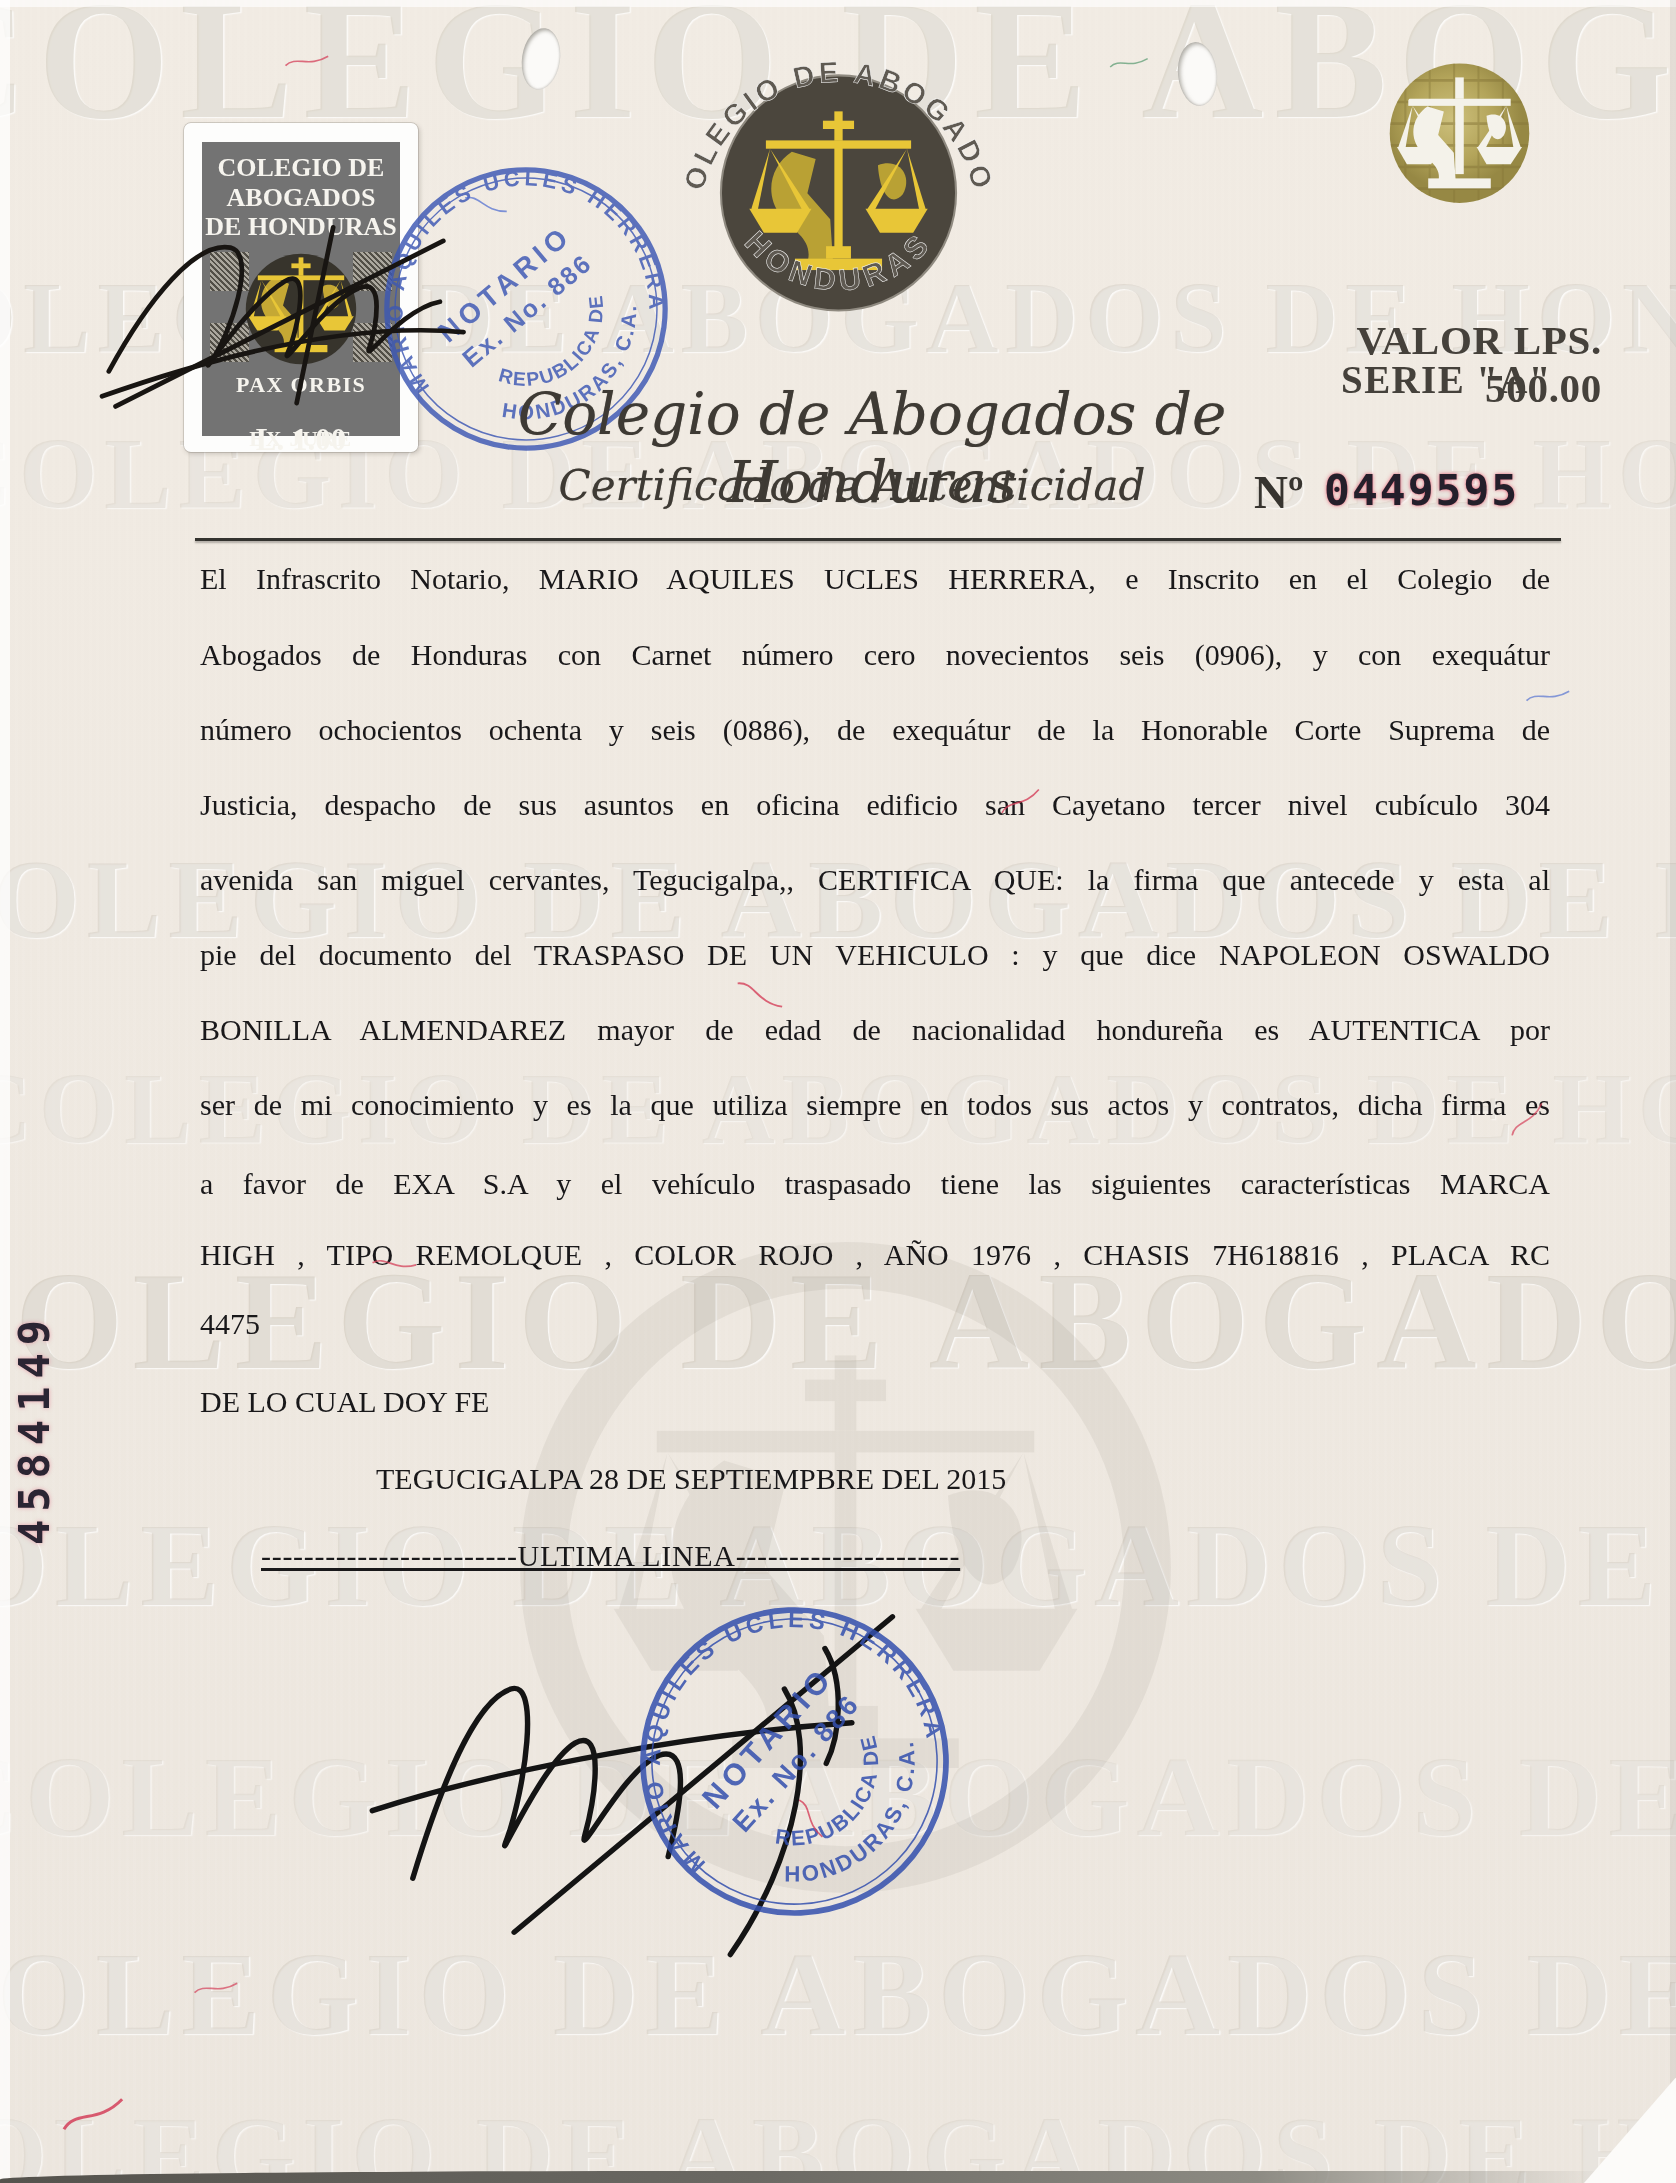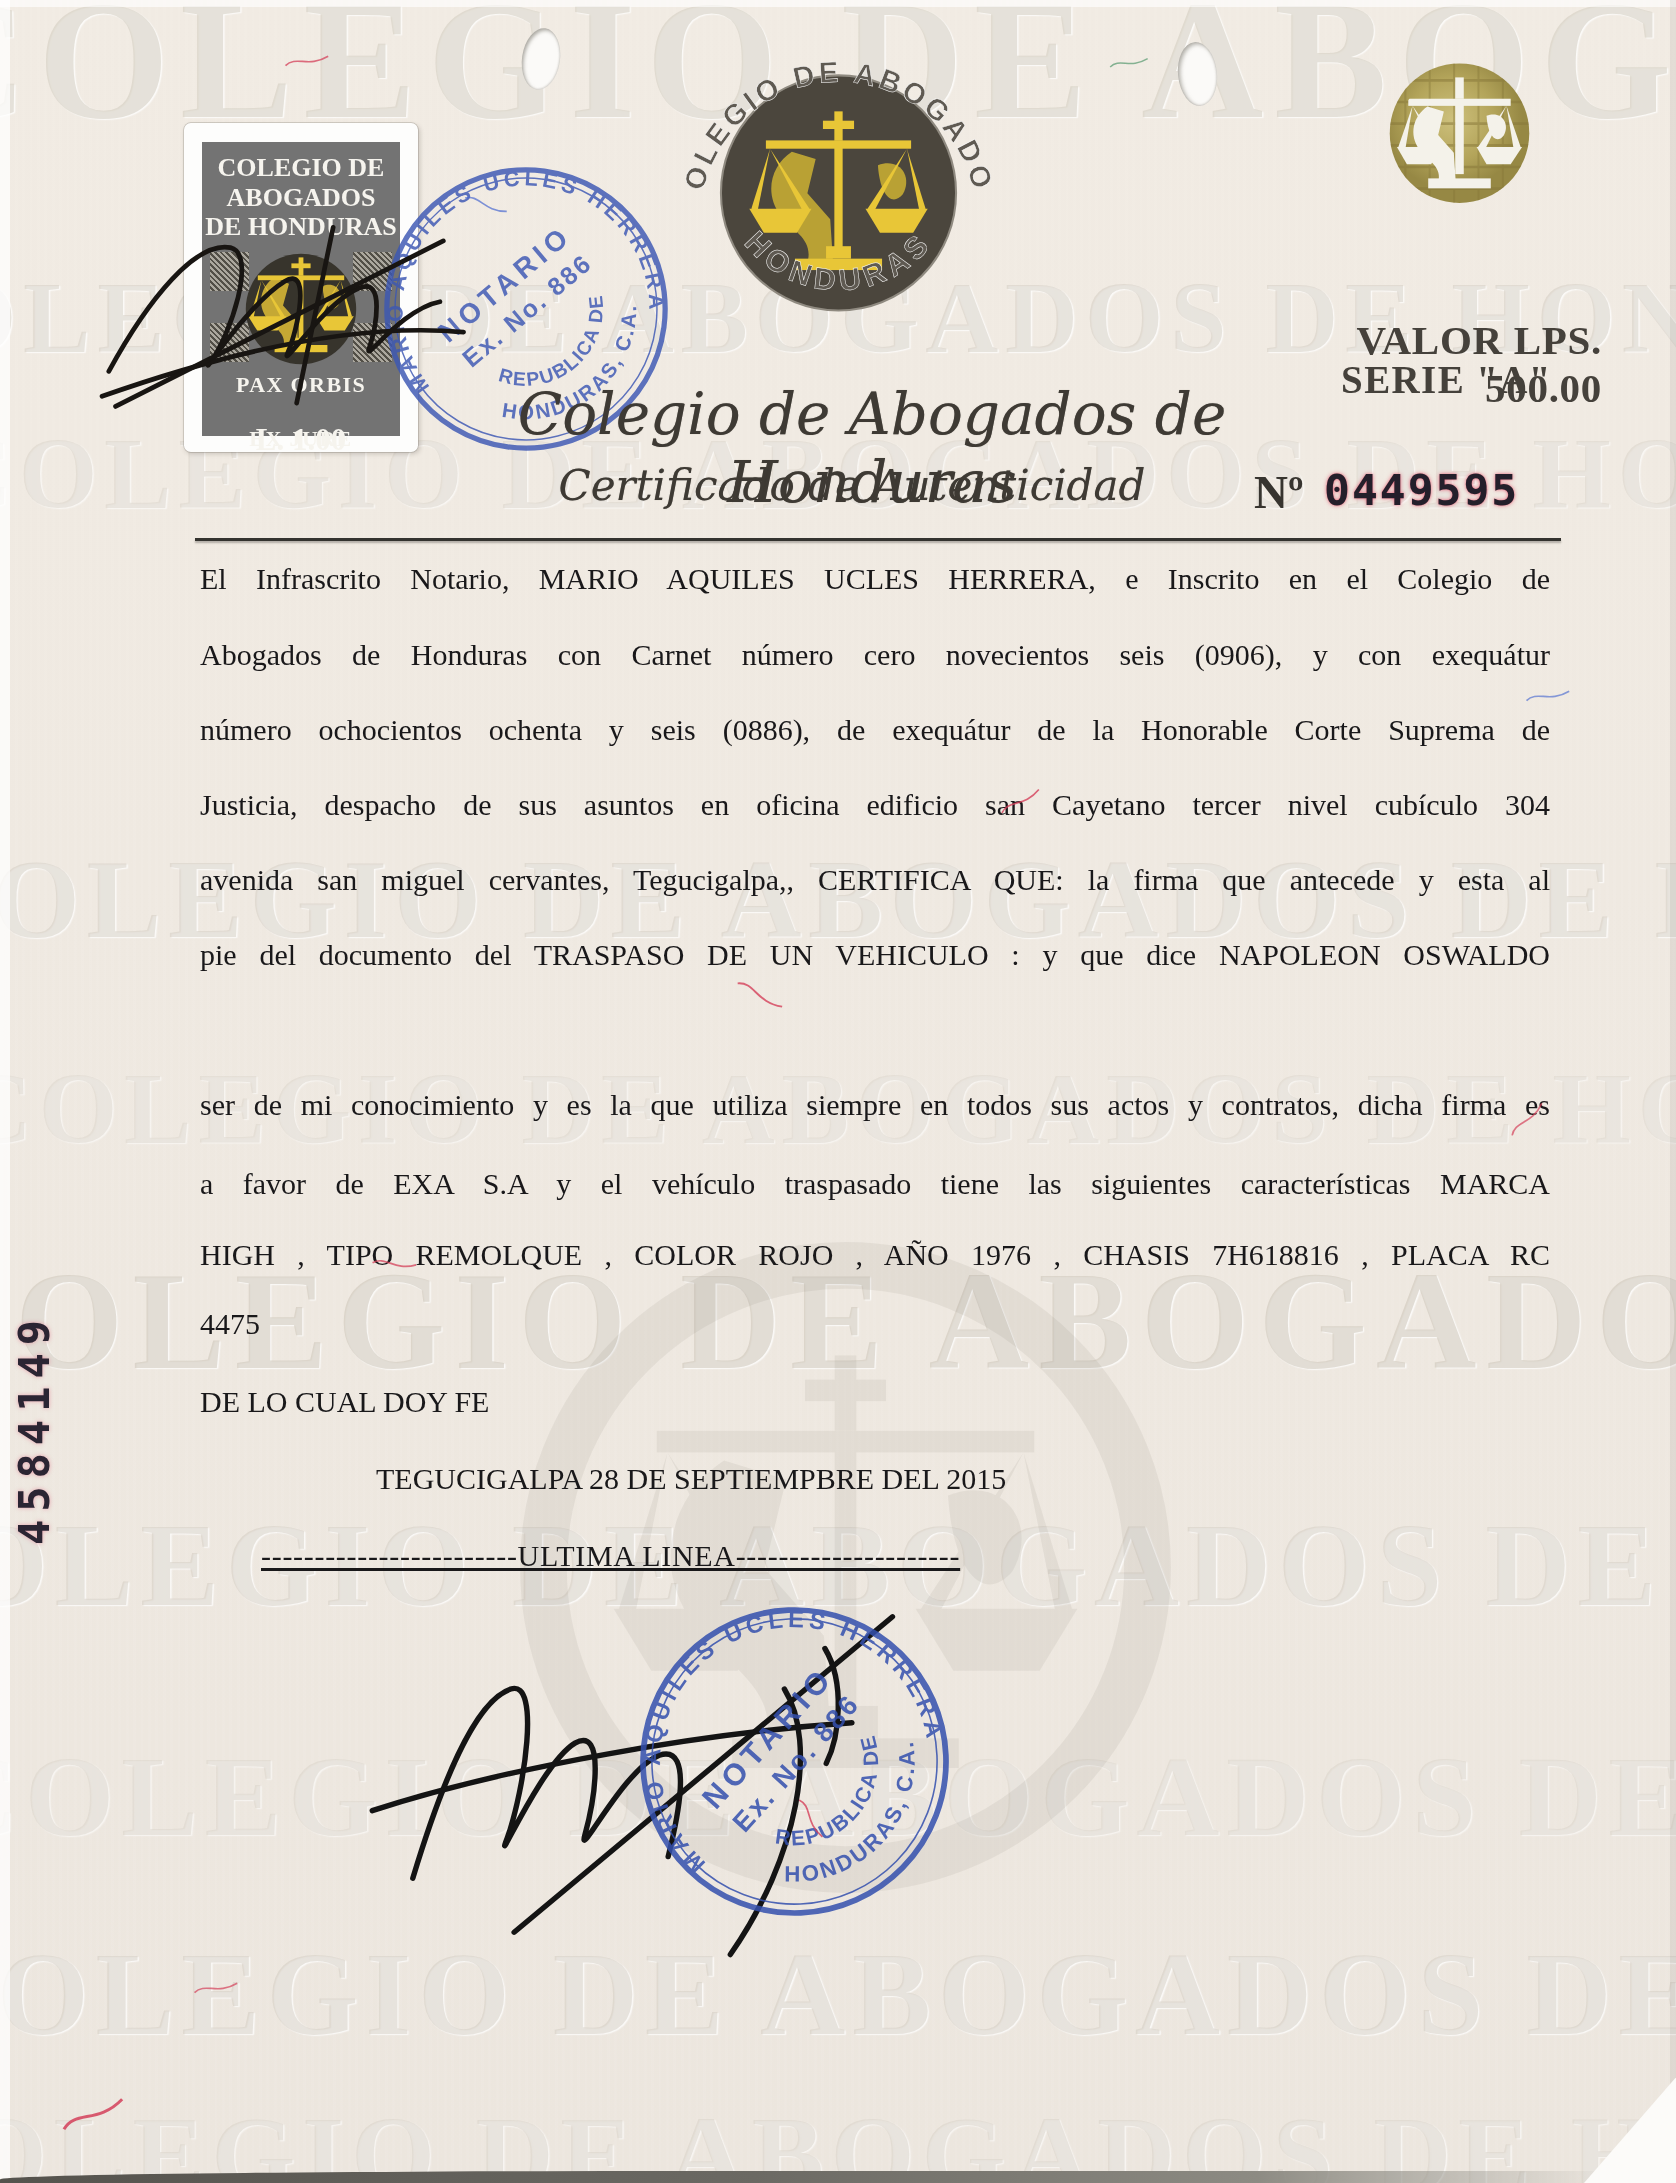--- a/index.html
+++ b/index.html
@@ -225,20 +225,21 @@
   <div class="abs serial" style="left:1324px;top:465px;font-size:43px;letter-spacing:2px;">0449595</div>
 
   <div class="abs" style="left:195px;top:538px;width:1366px;height:3.4px;background:#34332f;box-shadow:0 2px 2px rgba(60,58,52,.35);"></div>
 
   <div class="bodyline" style="top:558px;">El Infrascrito Notario, MARIO AQUILES UCLES HERRERA, e Inscrito en el Colegio de</div>
   <div class="bodyline" style="top:634px;">Abogados de Honduras con Carnet número cero novecientos seis (0906), y con exequátur</div>
   <div class="bodyline" style="top:709px;">número ochocientos ochenta y seis (0886), de exequátur de la Honorable Corte Suprema de</div>
   <div class="bodyline" style="top:784px;">Justicia, despacho de sus asuntos en oficina edificio san Cayetano tercer nivel cubículo 304</div>
   <div class="bodyline" style="top:859px;">avenida san miguel cervantes, Tegucigalpa,, CERTIFICA QUE:  la firma que antecede y esta al</div>
   <div class="bodyline" style="top:934px;">pie del documento del TRASPASO DE UN VEHICULO  : y que dice NAPOLEON OSWALDO</div>
+  <div class="bodyline" style="top:1009px;">BONILLA ALMENDAREZ  mayor de edad de nacionalidad hondureña es AUTENTICA por</div>
   <div class="bodyline" style="top:1084px;">ser de mi conocimiento y es la que utiliza siempre en todos sus actos y contratos, dicha firma es</div>
   <div class="bodyline" style="top:1163px;">a  favor de EXA S.A   y el vehículo traspasado tiene las siguientes características MARCA</div>
   <div class="bodyline" style="top:1234px;">HIGH , TIPO REMOLQUE , COLOR ROJO  , AÑO 1976 , CHASIS 7H618816 , PLACA RC</div>
   <div class="bodyline noj" style="top:1303px;">4475</div>
   <div class="bodyline noj" style="top:1381px;">DE LO CUAL DOY FE</div>
   <div class="bodyline noj" style="top:1458px;padding-left:176px;">TEGUCIGALPA  28 DE SEPTIEMPBRE DEL 2015</div>
   <div class="bodyline noj" style="top:1535px;padding-left:61px;letter-spacing:0.7px;text-decoration:underline;">------------------------ULTIMA LINEA---------------------</div>
 
   <div class="abs vnum" style="left:9.5px;top:1261px;height:284px;">4584149</div>
 

